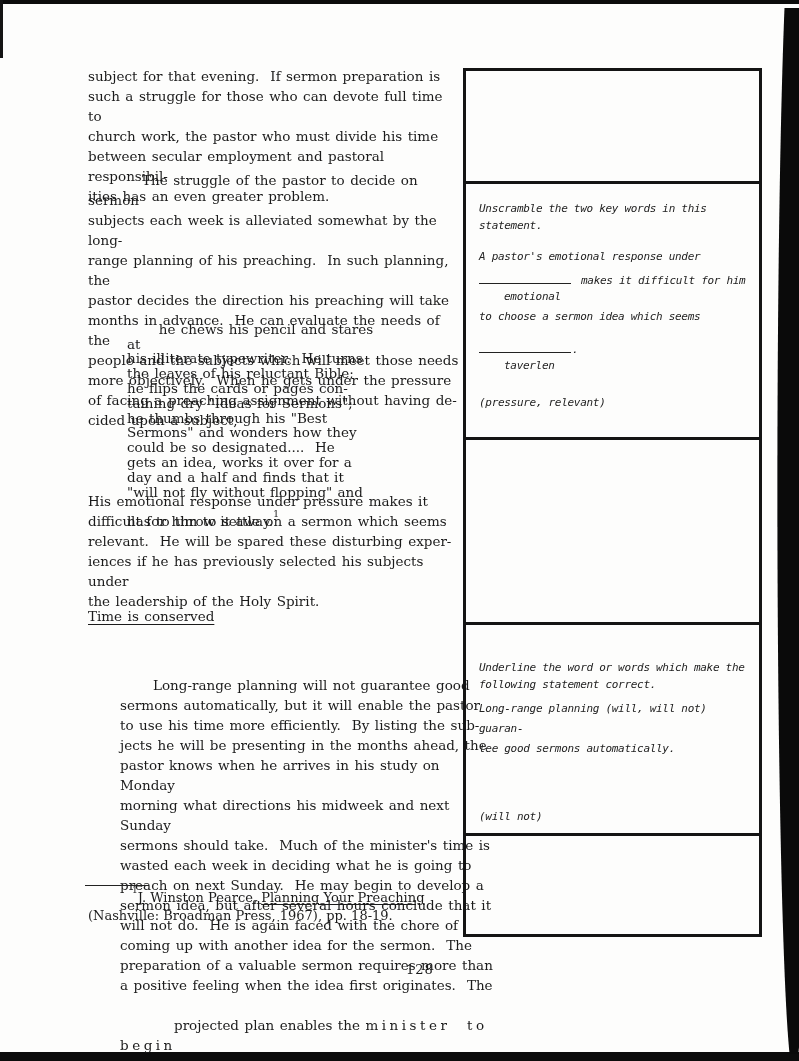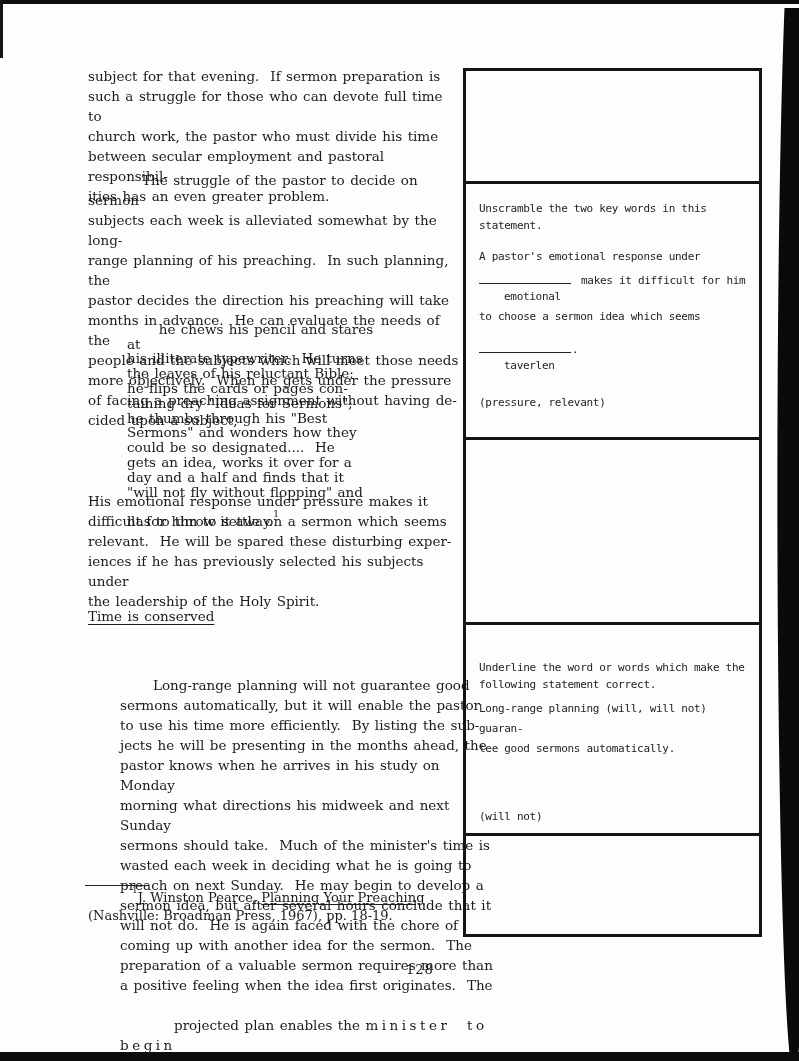--- a/index.html
+++ b/index.html
@@ -25,21 +25,21 @@
   .spread{letter-spacing:3.5px;word-spacing:9px;}
   .fn-rule{position:absolute;top:885px;left:-3px;width:64px;border-top:1.5px solid #222;}
   .footnote{position:absolute;top:889px;font-size:13px;line-height:18px;width:390px;}
   .fn-line1{padding-left:44px;}
   .u{text-decoration:underline;text-underline-offset:2px;}
   .page-number{position:absolute;left:406px;top:962px;font-size:13px;letter-spacing:1px;}
   
   .ex-col{position:absolute;left:463px;top:68px;width:299px;height:869px;
         border:3px solid #141414;box-sizing:border-box;display:flex;flex-direction:column;}
   .ex-cell{box-sizing:border-box;border-bottom:3px solid #141414;position:relative;
-        font-family:"DejaVu Sans Mono", monospace;font-size:11px;
+        font-family:"DejaVu Sans Mono", monospace;font-style:italic;font-size:11px;
         letter-spacing:-0.3px;line-height:17px;color:#222;}
   .ex-cell:last-child{border-bottom:none;flex:1;}
   .cell-1{height:113px;}
   .cell-2{height:256px;padding:16px 8px 0 13px;}
   .cell-3{height:185px;}
   .cell-4{height:211px;padding:34px 8px 0 13px;}
   .pre{white-space:pre-wrap;}
   .ex-line{margin-top:3px;}
   .gap-top{margin-top:14px;}
   .blank{display:inline-block;width:92px;border-bottom:1.2px solid #222;height:11px;

